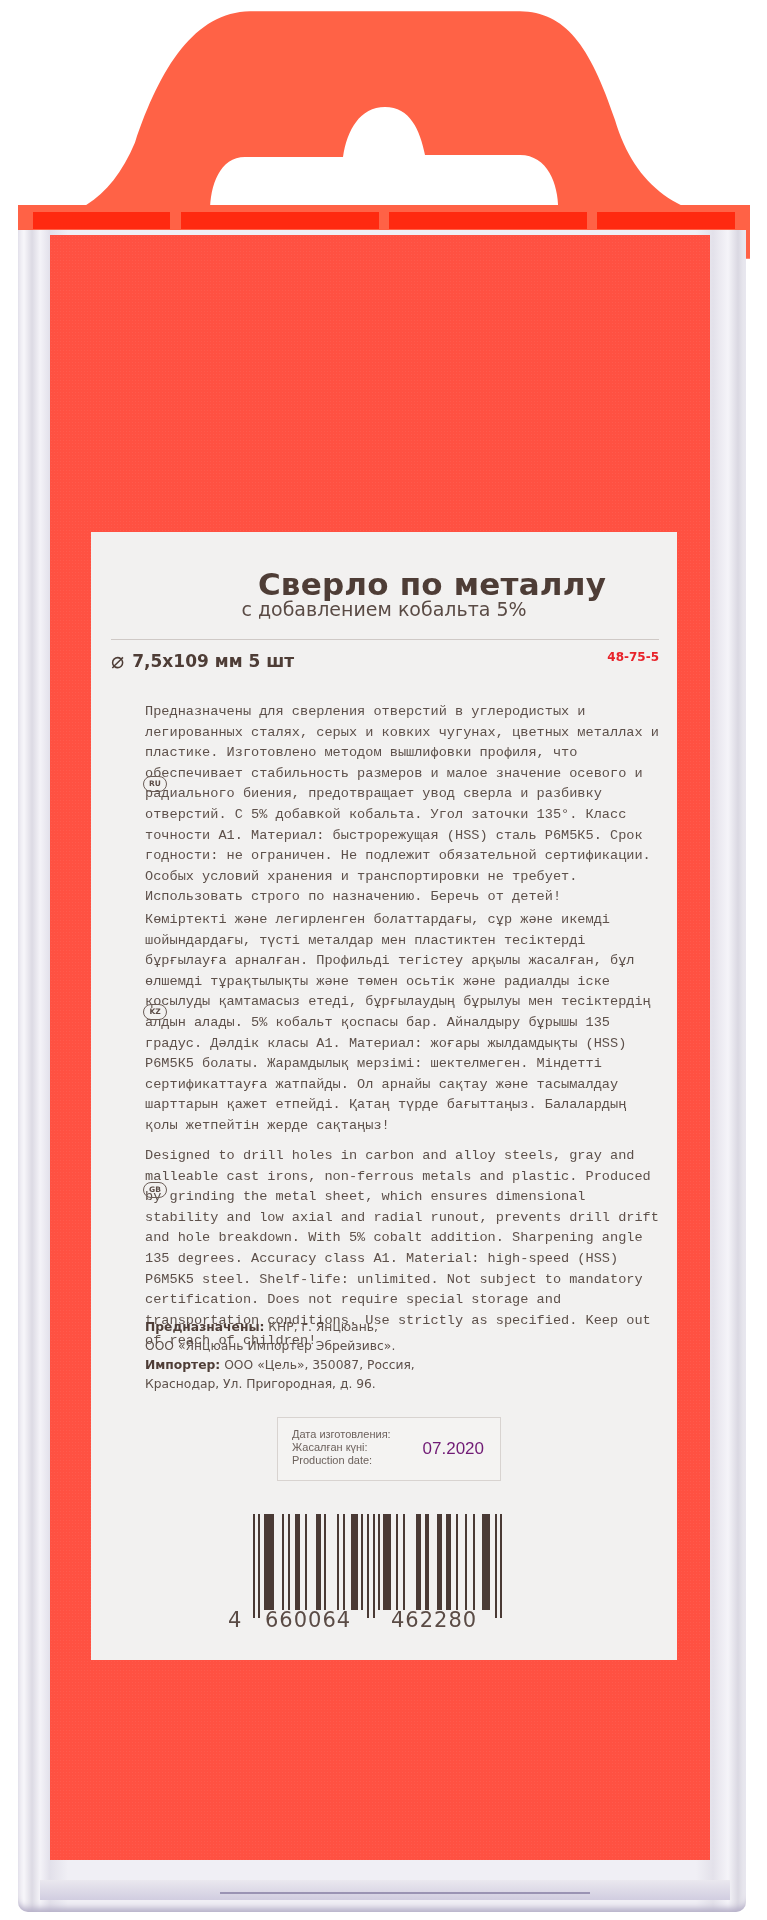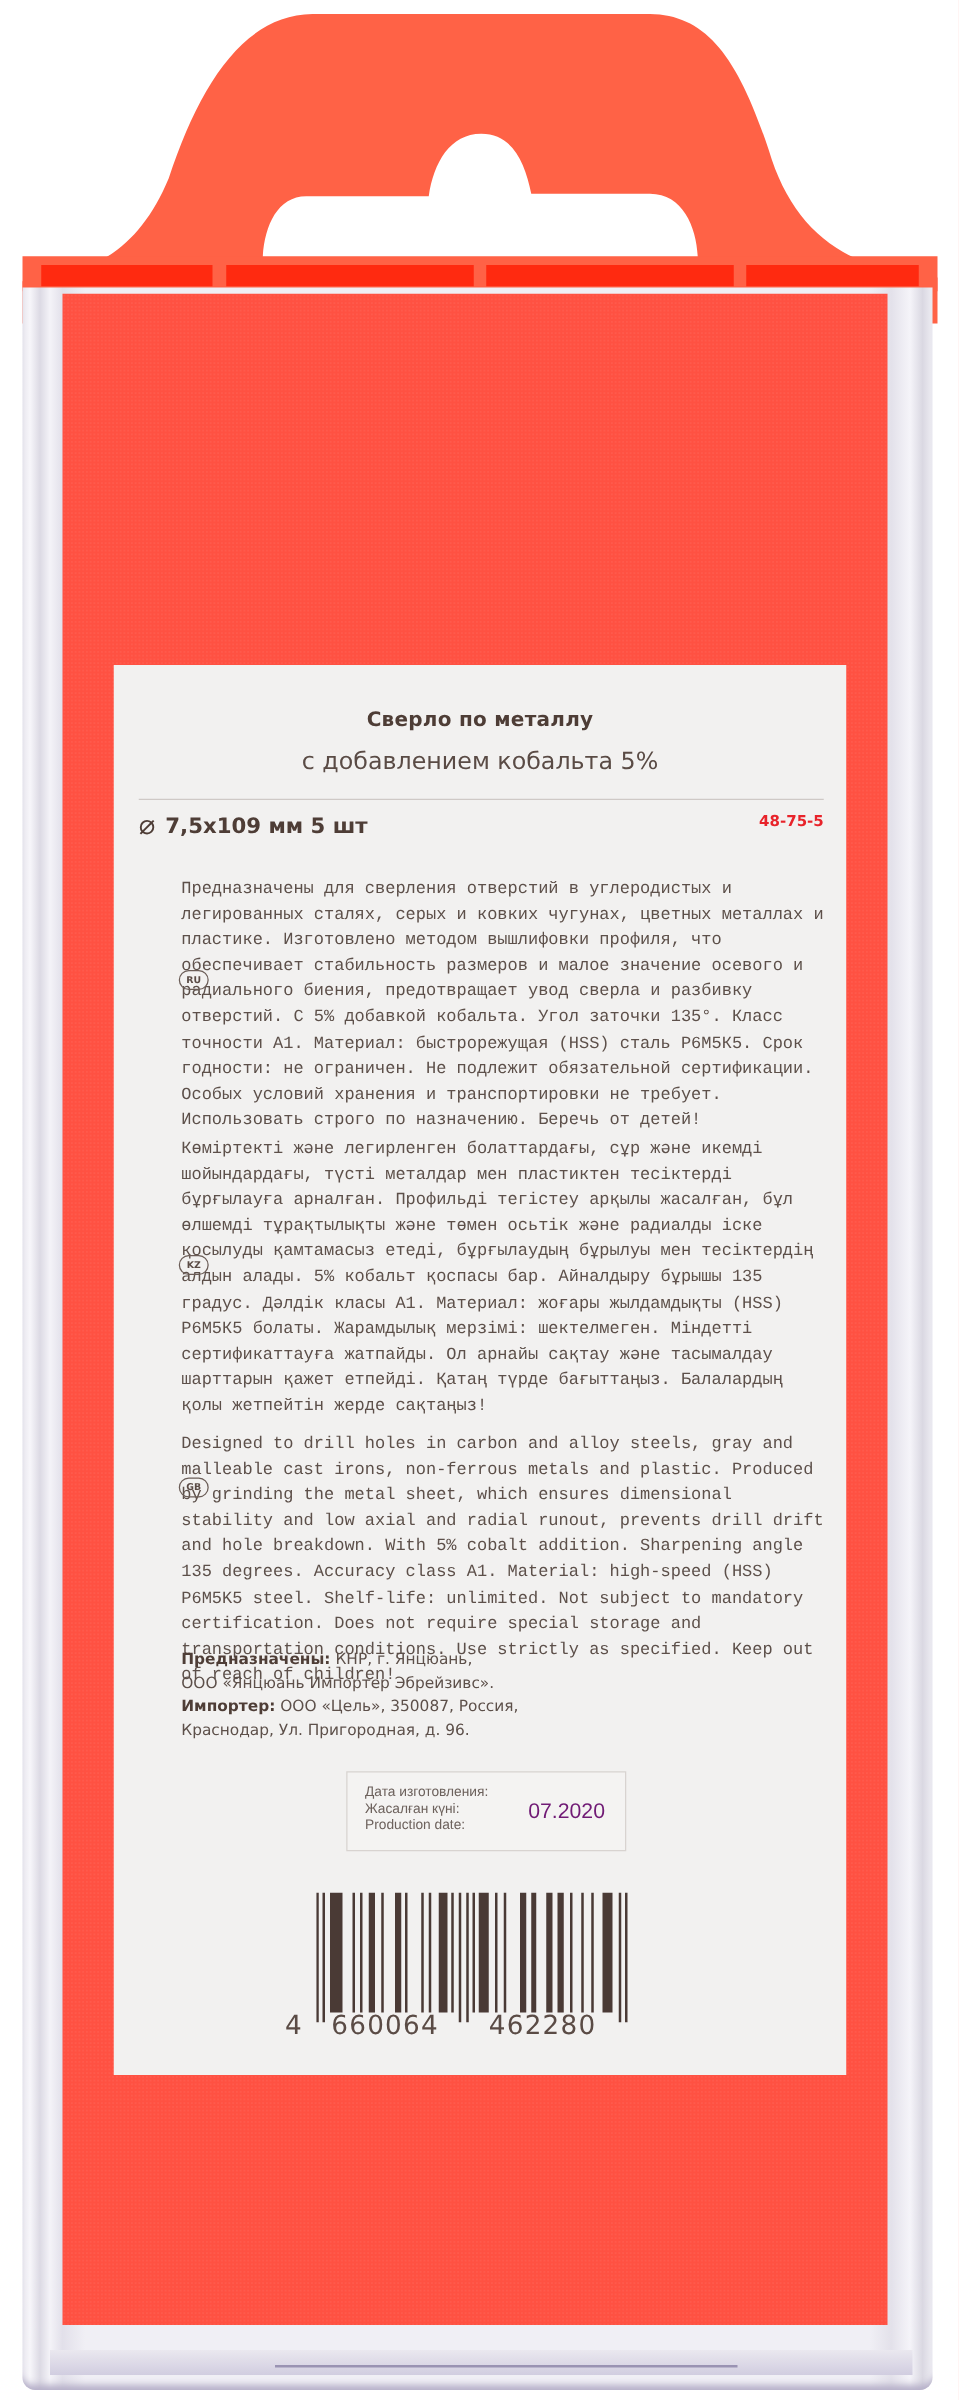--- a/index.html
+++ b/index.html
@@ -6,21 +6,21 @@
   body{width:767px;height:1920px;position:relative;overflow:hidden;font-family:"DejaVu Sans","Liberation Sans",sans-serif;}
   .hanger{position:absolute;left:0;top:0;width:767px;height:260px;}
   .case{position:absolute;left:18px;top:230px;width:728px;height:1682px;
     background:linear-gradient(90deg,#e8e6ee 0,#f7f6fa 6px,#dcdae4 14px,#f4f3f8 22px,#e2e0ea 32px,#f0eff5 50px,#f0eff5 678px,#e3e1ea 695px,#f5f4f9 710px,#dad8e2 720px,#eeedf3 728px);
     border-radius:0 0 10px 10px;box-shadow:inset 0 -8px 6px -4px #b5afc8;}
   .case-bottom{position:absolute;left:40px;top:1880px;width:690px;height:20px;background:linear-gradient(#eae8ef,#d1cde0);}
   .case-bottom .seam{position:absolute;left:180px;top:12px;width:370px;height:2px;background:#9a93b3;}
   .panel{position:absolute;left:50px;top:235px;width:660px;height:1625px;background:#ff5142;
     background-image:radial-gradient(rgba(255,255,255,.05) 1px,transparent 1px);background-size:3px 3px;}
   .label{position:absolute;left:91px;top:532px;width:586px;height:1128px;background:#f2f1f0;color:#5a4b45;}
-  .title{position:absolute;left:0;width:100%;top:34px;text-align:center;font-size:16px;font-weight:bold;color:#4e3d36;letter-spacing:.2px;}
+  .title{position:absolute;left:0;width:100%;top:34px;text-align:center;font-size:31px;font-weight:bold;color:#4e3d36;letter-spacing:.2px;padding-left:48px;}
   .subtitle{position:absolute;left:0;width:100%;top:66px;text-align:center;font-size:19px;color:#5a4b45;}
   .divider{position:absolute;left:20px;right:18px;top:107px;height:1px;background:#cfc9c6;}
   .spec{position:absolute;left:20px;top:118px;font-size:17px;font-weight:bold;color:#4e3d36;display:flex;align-items:center;gap:8px;}
   .diam{font-size:22px;font-weight:normal;line-height:1;}
   .article{position:absolute;right:18px;top:118px;font-size:12px;font-weight:bold;color:#e8232a;}
   .para{position:absolute;left:54px;width:520px;font-size:13.6px;line-height:20.6px;color:#5d504a;font-family:Liberation Mono, monospace;}
   .lang{position:absolute;left:16px;width:22px;height:14px;border:1.3px solid #6b5d57;border-radius:8px;font-size:7.5px;line-height:14px;text-align:center;color:#5a4b45;font-weight:bold;margin-left:36px;}
   .maker{position:absolute;left:54px;top:786px;font-size:12.3px;line-height:19px;color:#5d504a;}
   .maker b{color:#4e3d36;}
   .datebox{position:absolute;left:186px;top:885px;width:222px;height:62px;border:1.5px solid #d8d3d0;background:#f4f3f2;}

